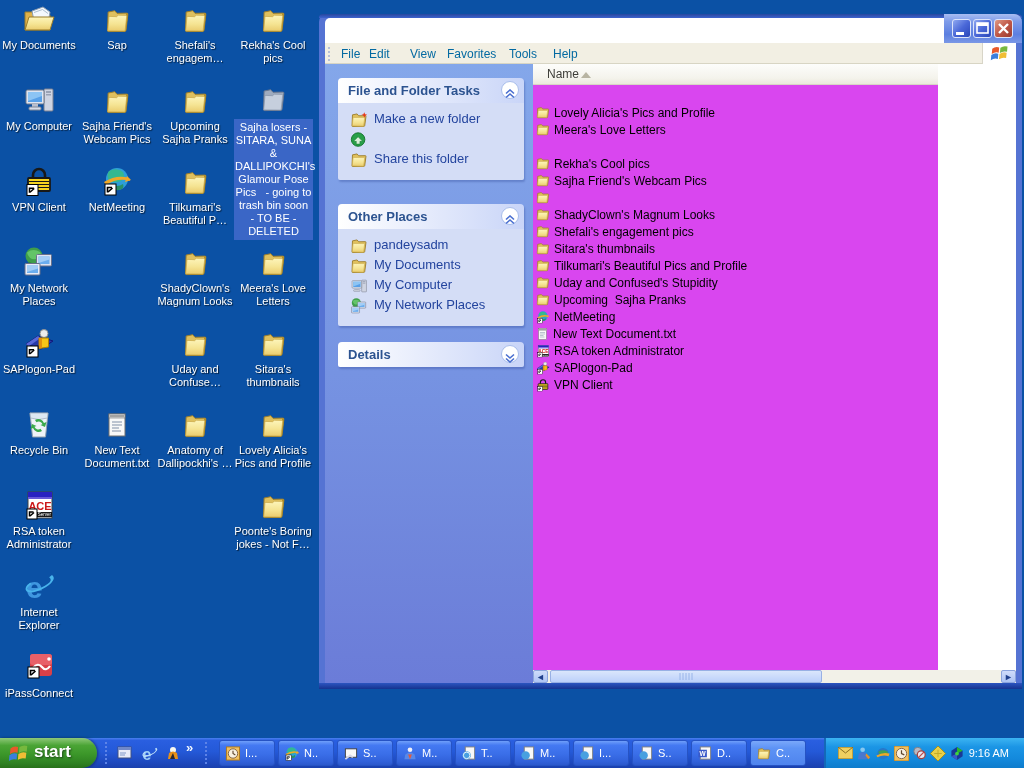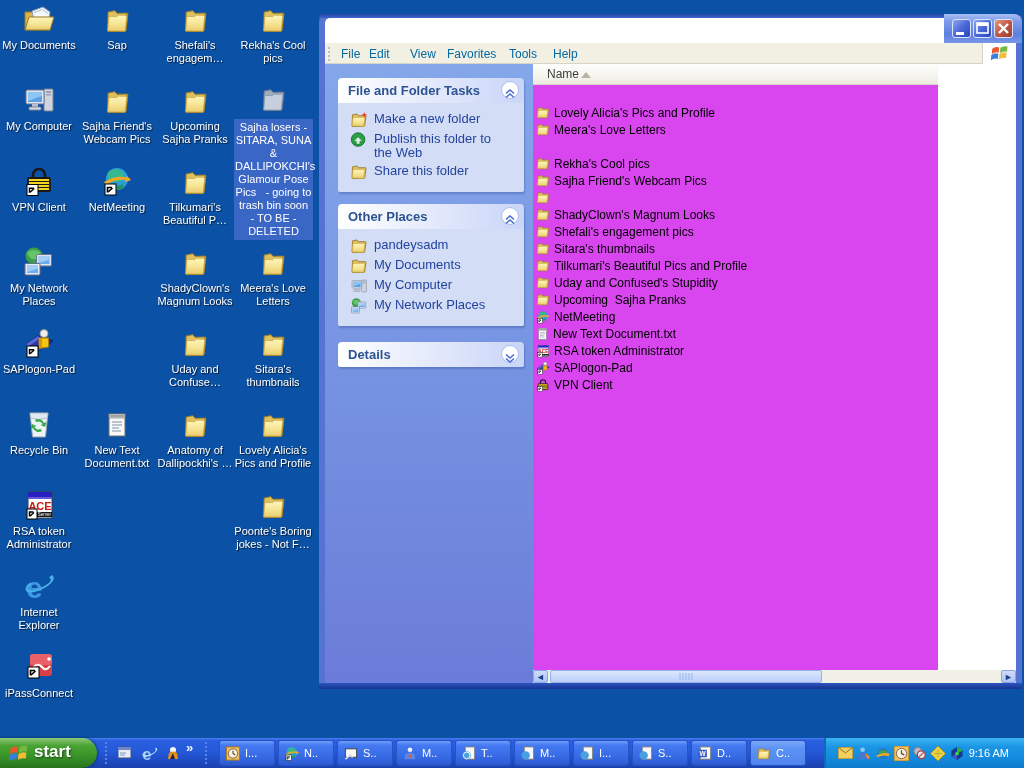--- a/index.html
+++ b/index.html
@@ -423,21 +423,20 @@
                 <path d="M12 .2 l.9 1.7 1.8.6 -1.7.8L12.2 5 l-.9-1.9L9.6 2.5l1.8-.6Z" fill="#e83818"></path>
               </svg>
               <span>Make a new folder</span>
             </div>
           <div class="titem">
               <svg width="18" height="16" viewBox="0 0 20 17">
                 <circle cx="9" cy="8" r="7.5" fill="#28a048"></circle>
                 <circle cx="9" cy="8" r="7.5" fill="none" stroke="#107028"></circle>
                 <path d="M4 10 l5-5 5 5 -3 0 0 3 -4 0 0-3Z" fill="#d8f0d8" stroke="#107028" stroke-width=".5"></path>
               </svg>
-              <span>Publish this folder to the Web</span>
             </div>
           <div class="titem">
               <svg width="17" height="16" viewBox="0 0 15 14">
                 <use href="#nfold"></use>
               </svg>
               <span>Share this folder</span>
             </div>
         </div>
       </div>
       <div class="tbox" style="top:140px">

